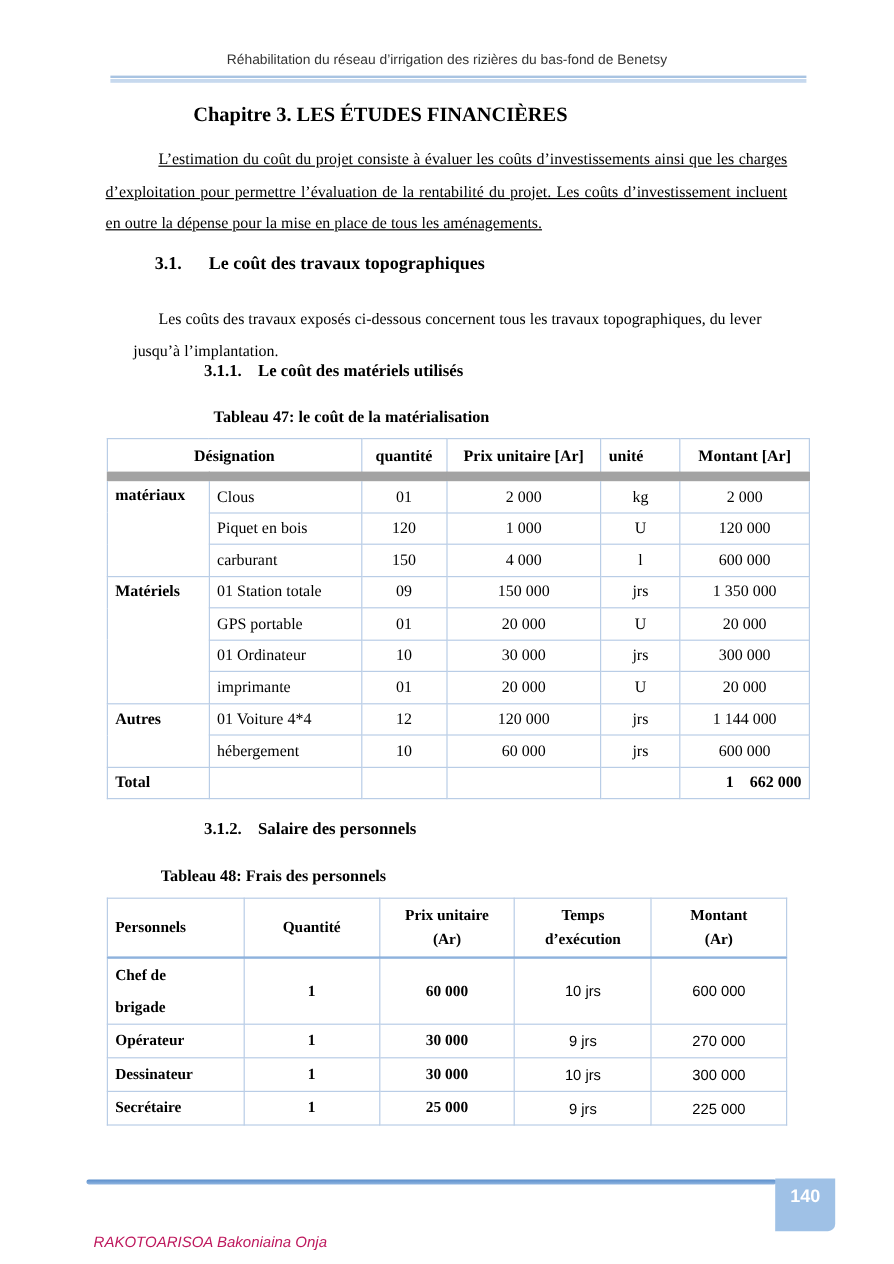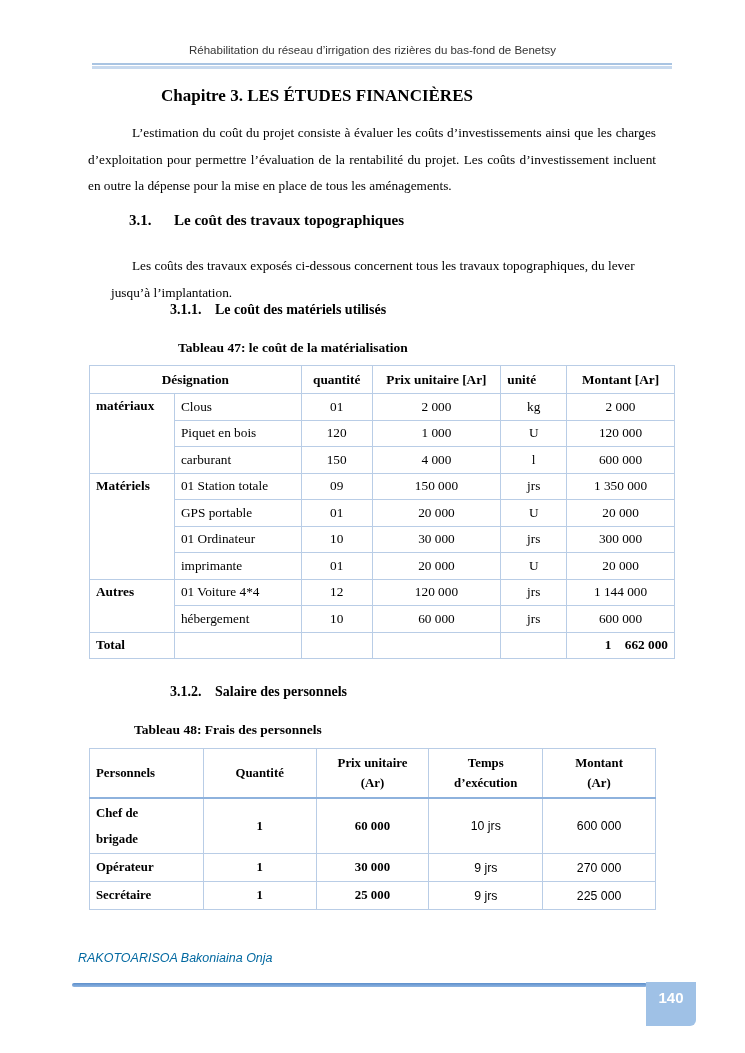--- a/index.html
+++ b/index.html
@@ -6,47 +6,47 @@
   body { width: 745px; height: 1053px; position: relative; overflow: hidden;
          font-family: "Liberation Serif", serif; color: #000; }
   .hdr-text { position: absolute; top: 44px; left: 0; width: 745px; text-align: center;
               font-family: "Liberation Sans", sans-serif; font-size: 11.5px; color: #333; }
   .hdr-rule { position: absolute; top: 63px; left: 92px; width: 580px; height: 6px;
               background: linear-gradient(#a9c4e2 0, #a9c4e2 2px, #fff 2px, #fff 3px, #c7d9ee 3px, #c7d9ee 6px); }
   .chap { position: absolute; top: 86px; left: 0; width: 634px; text-align: center;
           font-weight: bold; font-size: 17px; }
   .para { position: absolute; left: 88px; width: 568px; font-size: 13.3px; line-height: 26.5px;
           text-align: justify; }
-  .p1 { top: 120px; text-indent: 44px; }
+  .p1 { top: 120px; text-indent: 44px; text-decoration: underline; }
   .h31 { position: absolute; top: 212px; left: 129px; font-weight: bold; font-size: 15px; }
   .h31 .num { display: inline-block; width: 45px; }
   .p2 { position: absolute; top: 253px; left: 111px; width: 545px; font-size: 13.3px; line-height: 26.5px; text-indent: 21px; }
   .h311 { position: absolute; top: 302px; left: 170px; font-weight: bold; font-size: 14px; }
   .h312 { position: absolute; top: 684px; left: 170px; font-weight: bold; font-size: 14px; }
   .h311 .num, .h312 .num { display: inline-block; width: 45px; }
   .cap47 { position: absolute; top: 340px; left: 178px; font-weight: bold; font-size: 13.5px; }
   .cap48 { position: absolute; top: 722px; left: 134px; font-weight: bold; font-size: 13.5px; }
   table { border-collapse: collapse; position: absolute; font-size: 13.3px; }
   td, th { border: 1px solid #b9cde6; padding: 0 6px; }
   .t47 { top: 365px; left: 89px; width: 586px; }
   .t47 th { height: 27px; font-weight: bold; }
-  .t47 thead tr { border-bottom: 1px solid #a3a3a3; }
+  .t47 thead tr { border-bottom: 8px solid #a3a3a3; }
   .t47 td { height: 25.5px; }
   .c { text-align: center; }
   .b { font-weight: bold; }
   .t47 .grp { vertical-align: top; padding-top: 4px; border-bottom-color: #b9cde6; }
   .t48 { top: 748px; left: 89px; width: 567px; font-size: 12.8px; }
   .t48 th { font-weight: bold; height: 48px; line-height: 20px; }
   .t48 thead tr { border-bottom: 2px solid #8eb2dd; }
   .t48 td { height: 27px; }
   .t48 .sans { font-family: "Liberation Sans", sans-serif; font-size: 12.3px; }
   .ftr-rule { position: absolute; top: 983px; left: 72px; width: 575px; height: 4px;
               background: linear-gradient(#5c8fcc, #8fb4e0); border-radius: 2px; }
-  .ftr-name { position: absolute; top: 951px; left: 78px; font-family: "Liberation Sans", sans-serif;
-              font-style: italic; font-size: 12.5px; color: #0369a1; }
+  .ftr-name { position: absolute; top: 1028px; left: 78px; font-family: "Liberation Sans", sans-serif;
+              font-style: italic; font-size: 12.5px; color: #be185d; }
   .pg { position: absolute; top: 982px; left: 646px; width: 50px; height: 44px; background: #9fc1e6;
         color: #fff; font-family: "Liberation Sans", sans-serif; font-weight: bold; font-size: 15px;
         text-align: center; line-height: 31px; border-bottom-right-radius: 6px; }
 </style>
 </head>
 <body>
 
 <div class="hdr-text">Réhabilitation du réseau d’irrigation des rizières du bas-fond de Benetsy</div>
 <div class="hdr-rule"></div>
 
@@ -193,20 +193,27 @@
       <td class="c sans">600 000</td>
     </tr>
     <tr>
       <td class="b">Opérateur</td>
       <td class="c b">1</td>
       <td class="c b">30 000</td>
       <td class="c sans">9 jrs</td>
       <td class="c sans">270 000</td>
     </tr>
     <tr>
+      <td class="b">Dessinateur</td>
+      <td class="c b">1</td>
+      <td class="c b">30 000</td>
+      <td class="c sans">10 jrs</td>
+      <td class="c sans">300 000</td>
+    </tr>
+    <tr>
       <td class="b">Secrétaire</td>
       <td class="c b">1</td>
       <td class="c b">25 000</td>
       <td class="c sans">9 jrs</td>
       <td class="c sans">225 000</td>
     </tr>
   </tbody>
 </table>
 
 <div class="ftr-rule"></div>

